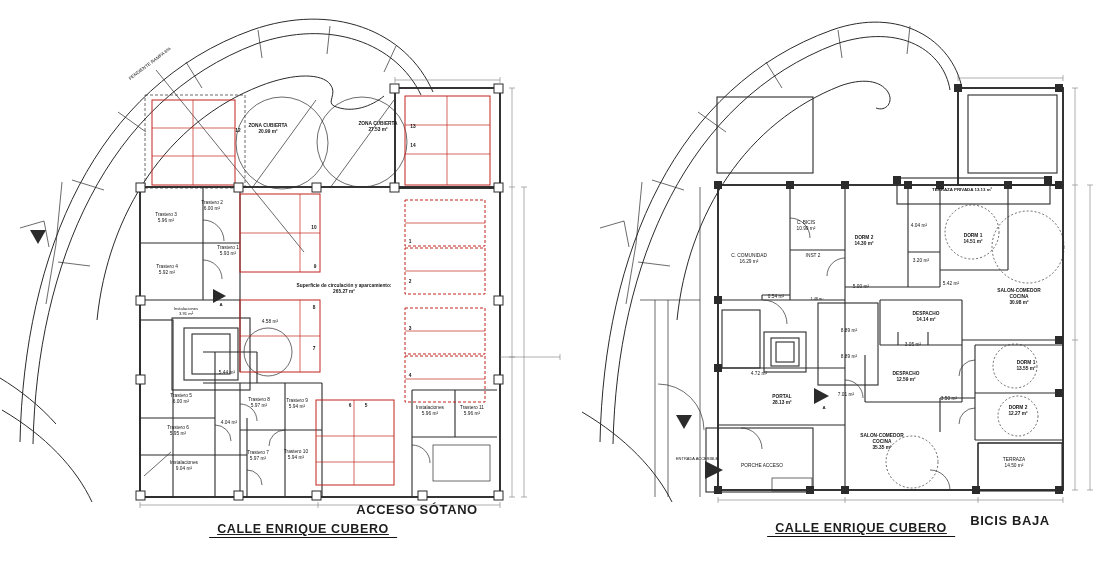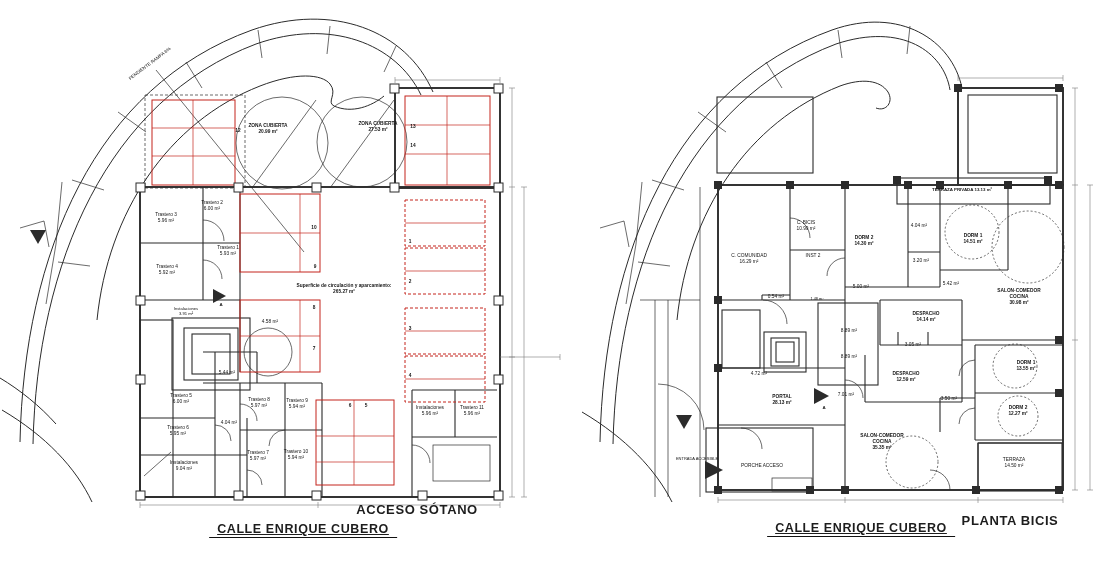--- a/index.html
+++ b/index.html
@@ -471,15 +471,15 @@
       <div class="lbl" style="left: 697px; top: 459px; font-size: 4px;">
         <div>ENTRADA ACCESIBLE</div>
       </div>
       <div class="lbl b" style="left: 824px; top: 408px; font-size: 4.4px;">
         <div>A</div>
       </div>
     </div>
 
   <div class="title" style="left:417px;top:509px;">ACCESO SÓTANO</div>
   <div class="street" style="left:303px;top:530px;">CALLE ENRIQUE CUBERO</div>
-  <div class="title" style="left:1010px;top:520px;">PLANTA BICIS</div>
+  <div class="title" style="left:1010px;top:520px;">BICIS BAJA</div>
   <div class="street" style="left:861px;top:529px;">CALLE ENRIQUE CUBERO</div>
 </div>
 
 </body></html>

